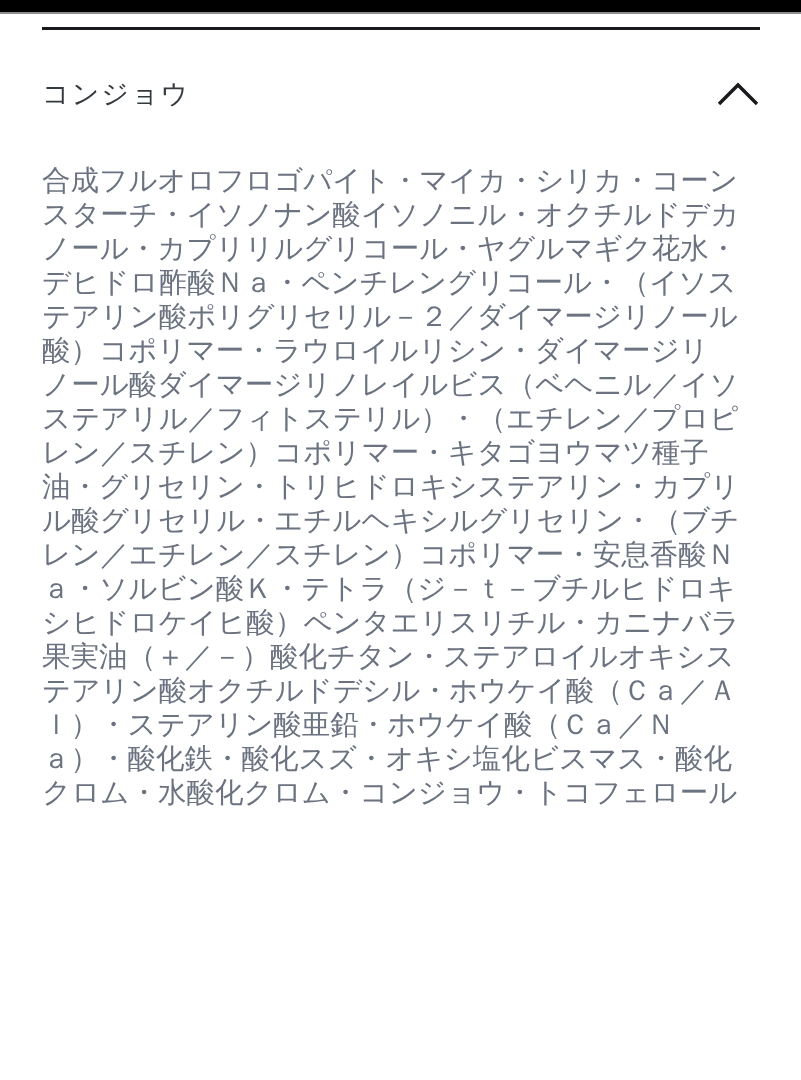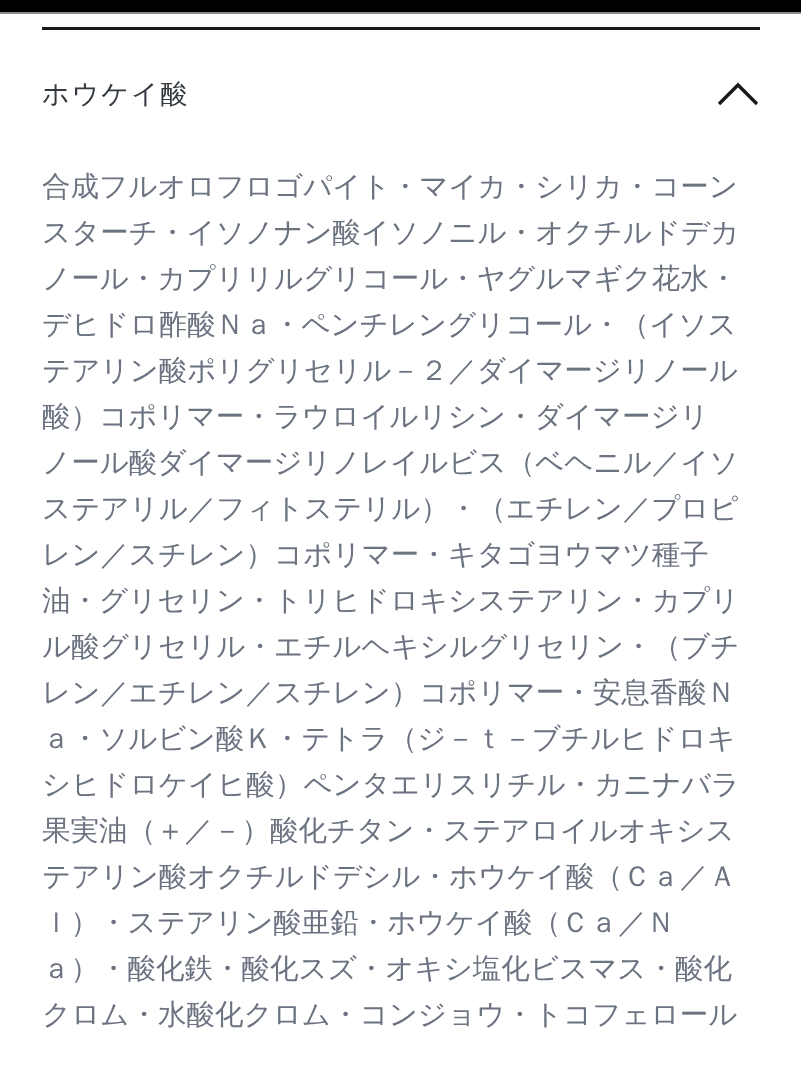--- a/index.html
+++ b/index.html
@@ -52,39 +52,39 @@
     fill: none;
     stroke: #17191c;
     stroke-width: 3.4;
     stroke-linecap: butt;
     stroke-linejoin: miter;
   }
   .ingredients {
     margin: 49px 0 0 0;
     width: 718px;
     font-size: 28.5px;
-    line-height: 46px;
+    line-height: 34px;
     color: #6b7280;
     letter-spacing: 0;
     word-break: normal;
     line-break: strict;
     text-align: left;
   }
 </style>
 </head>
 <body>
 
 <div class="top-bar"></div>
 
 <div class="content">
 
   <div class="divider"></div>
 
   <div class="accordion-header">
-    <h2 class="section-title">ホウケイ酸</h2>
+    <h2 class="section-title">コンジョウ</h2>
     <span class="chevron">
       <svg viewBox="0 0 44 28" aria-hidden="true">
         <polyline points="3,24 22,5 41,24"></polyline>
       </svg>
     </span>
   </div>
 
   <p class="ingredients">合成フルオロフロゴパイト・マイカ・シリカ・コーンスターチ・イソノナン酸イソノニル・オクチルドデカノール・カプリリルグリコール・ヤグルマギク花水・デヒドロ酢酸Ｎａ・ペンチレングリコール・（イソステアリン酸ポリグリセリル－２／ダイマージリノール酸）コポリマー・ラウロイルリシン・ダイマージリノール酸ダイマージリノレイルビス（ベヘニル／イソステアリル／フィトステリル）・（エチレン／プロピレン／スチレン）コポリマー・キタゴヨウマツ種子油・グリセリン・トリヒドロキシステアリン・カプリル酸グリセリル・エチルヘキシルグリセリン・（ブチレン／エチレン／スチレン）コポリマー・安息香酸Ｎａ・ソルビン酸Ｋ・テトラ（ジ－ｔ－ブチルヒドロキシヒドロケイヒ酸）ペンタエリスリチル・カニナバラ果実油（＋／－）酸化チタン・ステアロイルオキシステアリン酸オクチルドデシル・ホウケイ酸（Ｃａ／Ａｌ）・ステアリン酸亜鉛・ホウケイ酸（Ｃａ／Ｎａ）・酸化鉄・酸化スズ・オキシ塩化ビスマス・酸化クロム・水酸化クロム・コンジョウ・トコフェロール</p>
 
 </div>

